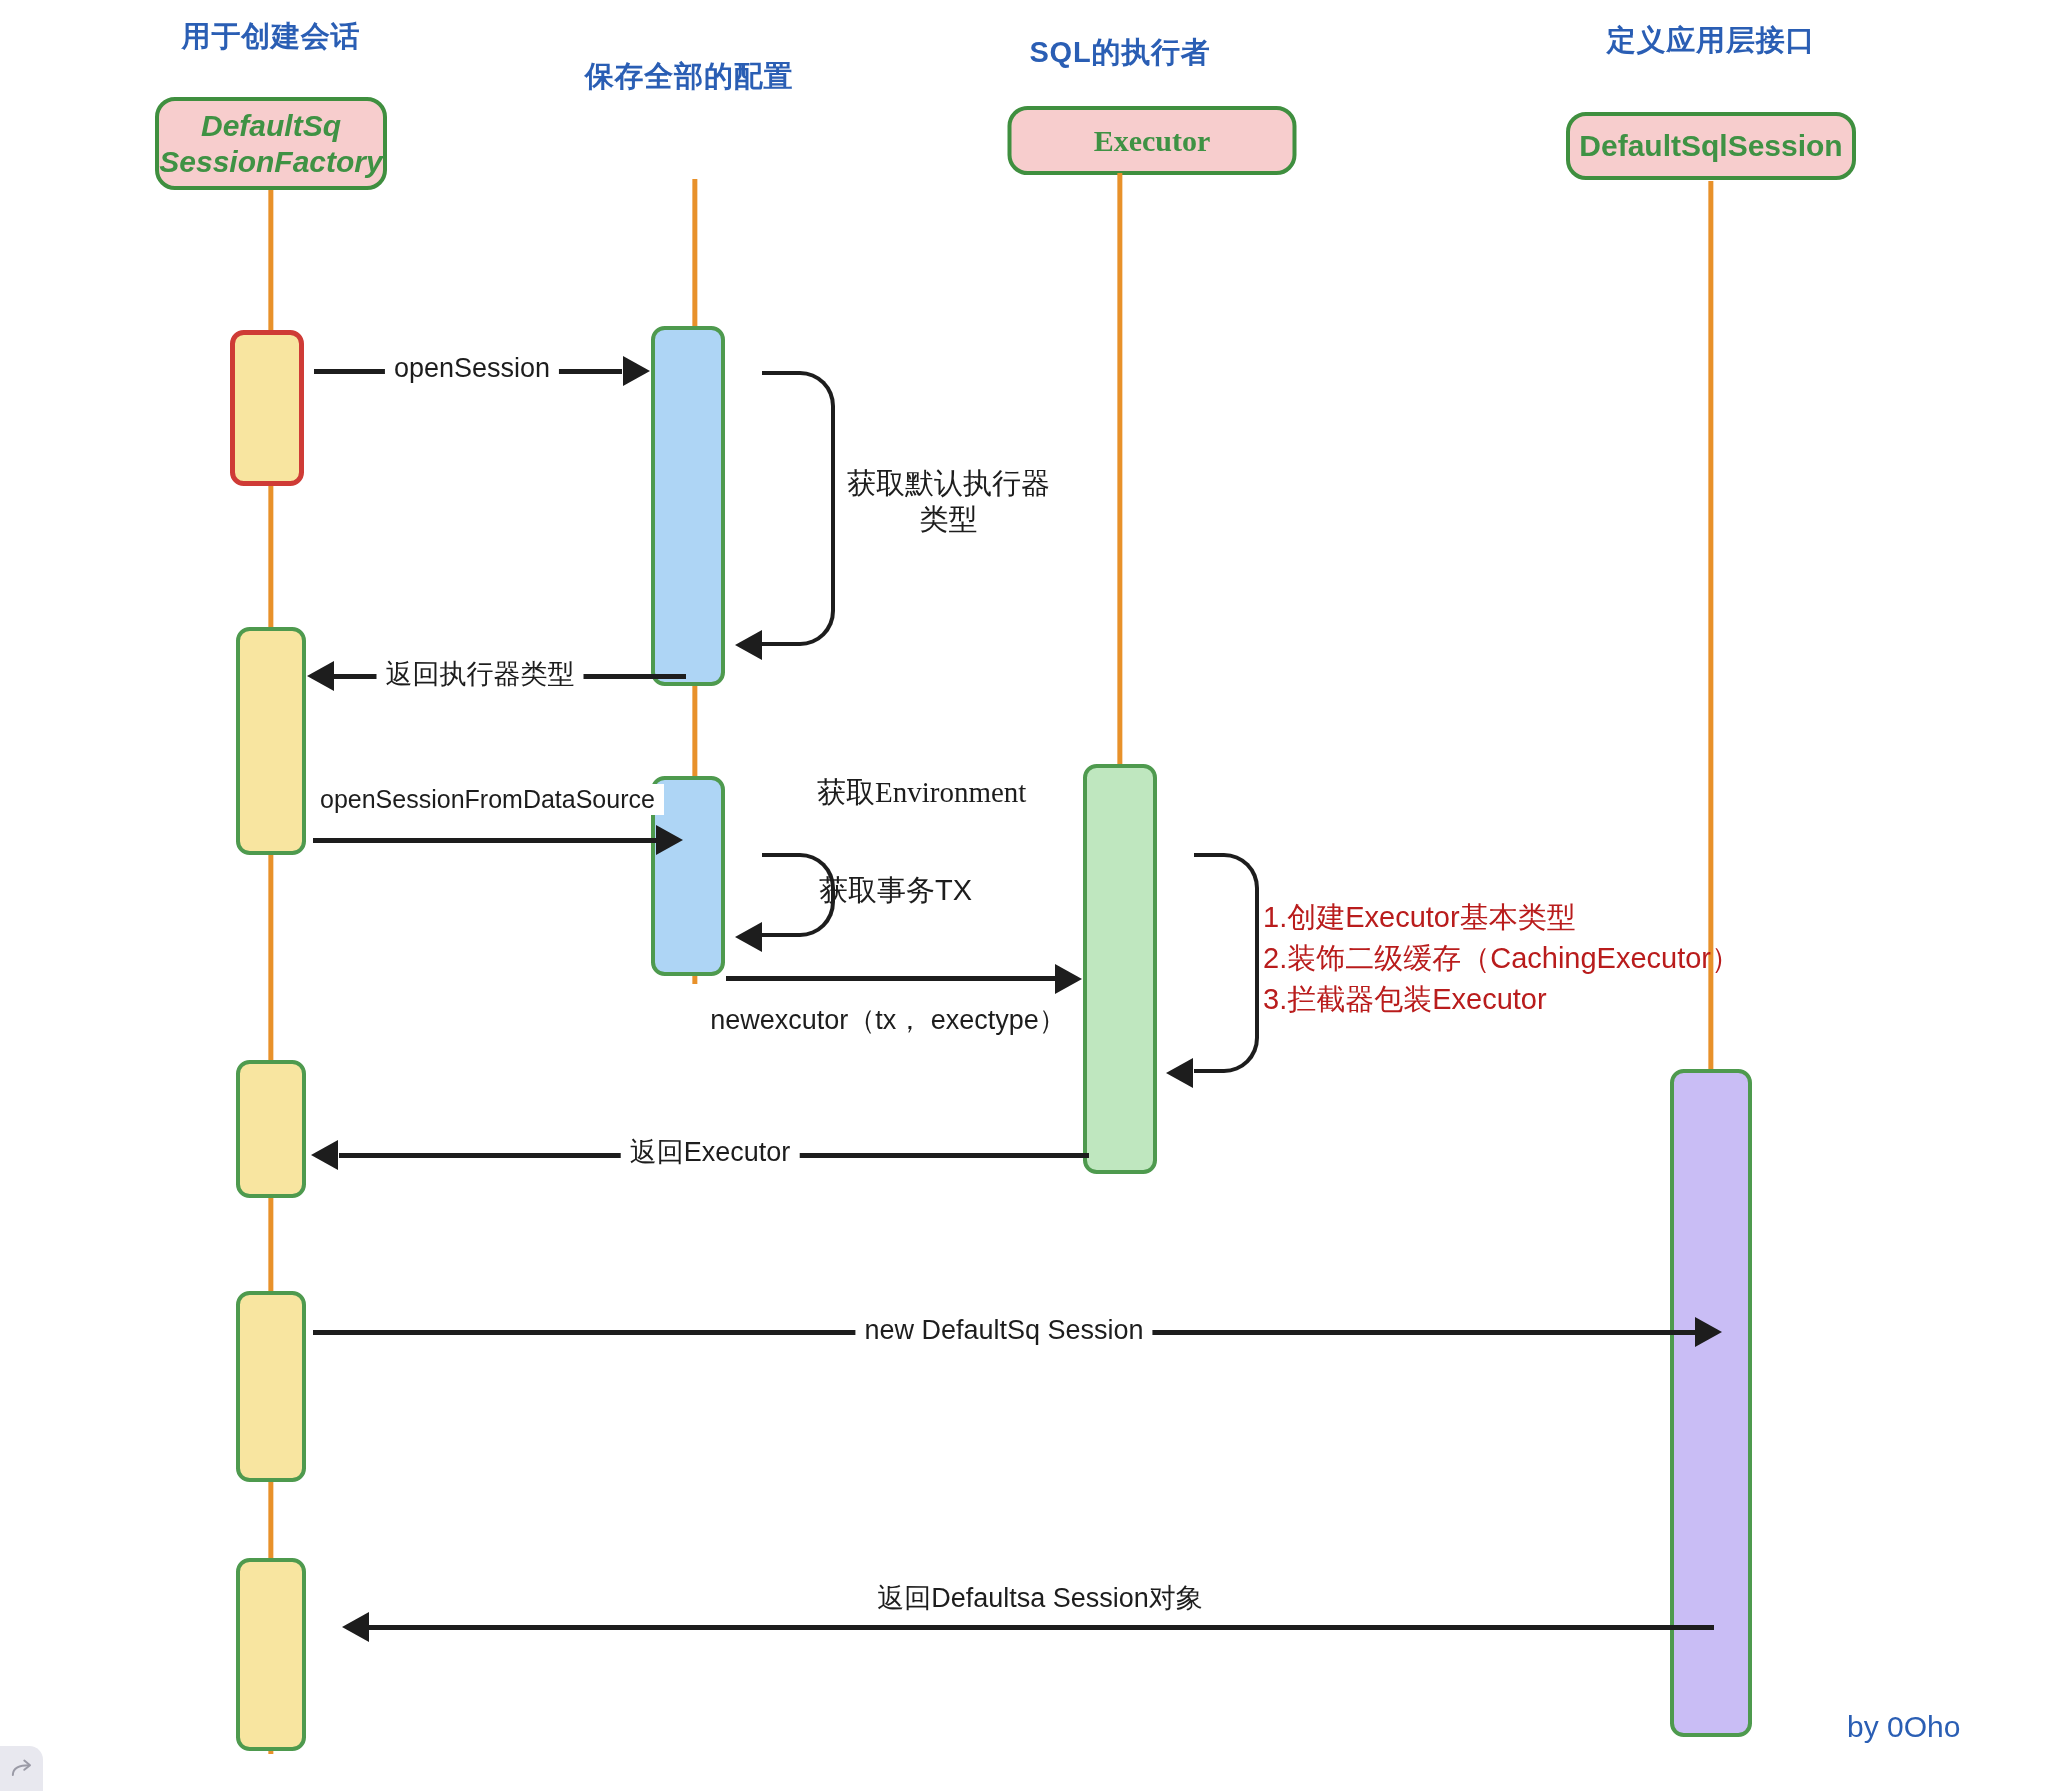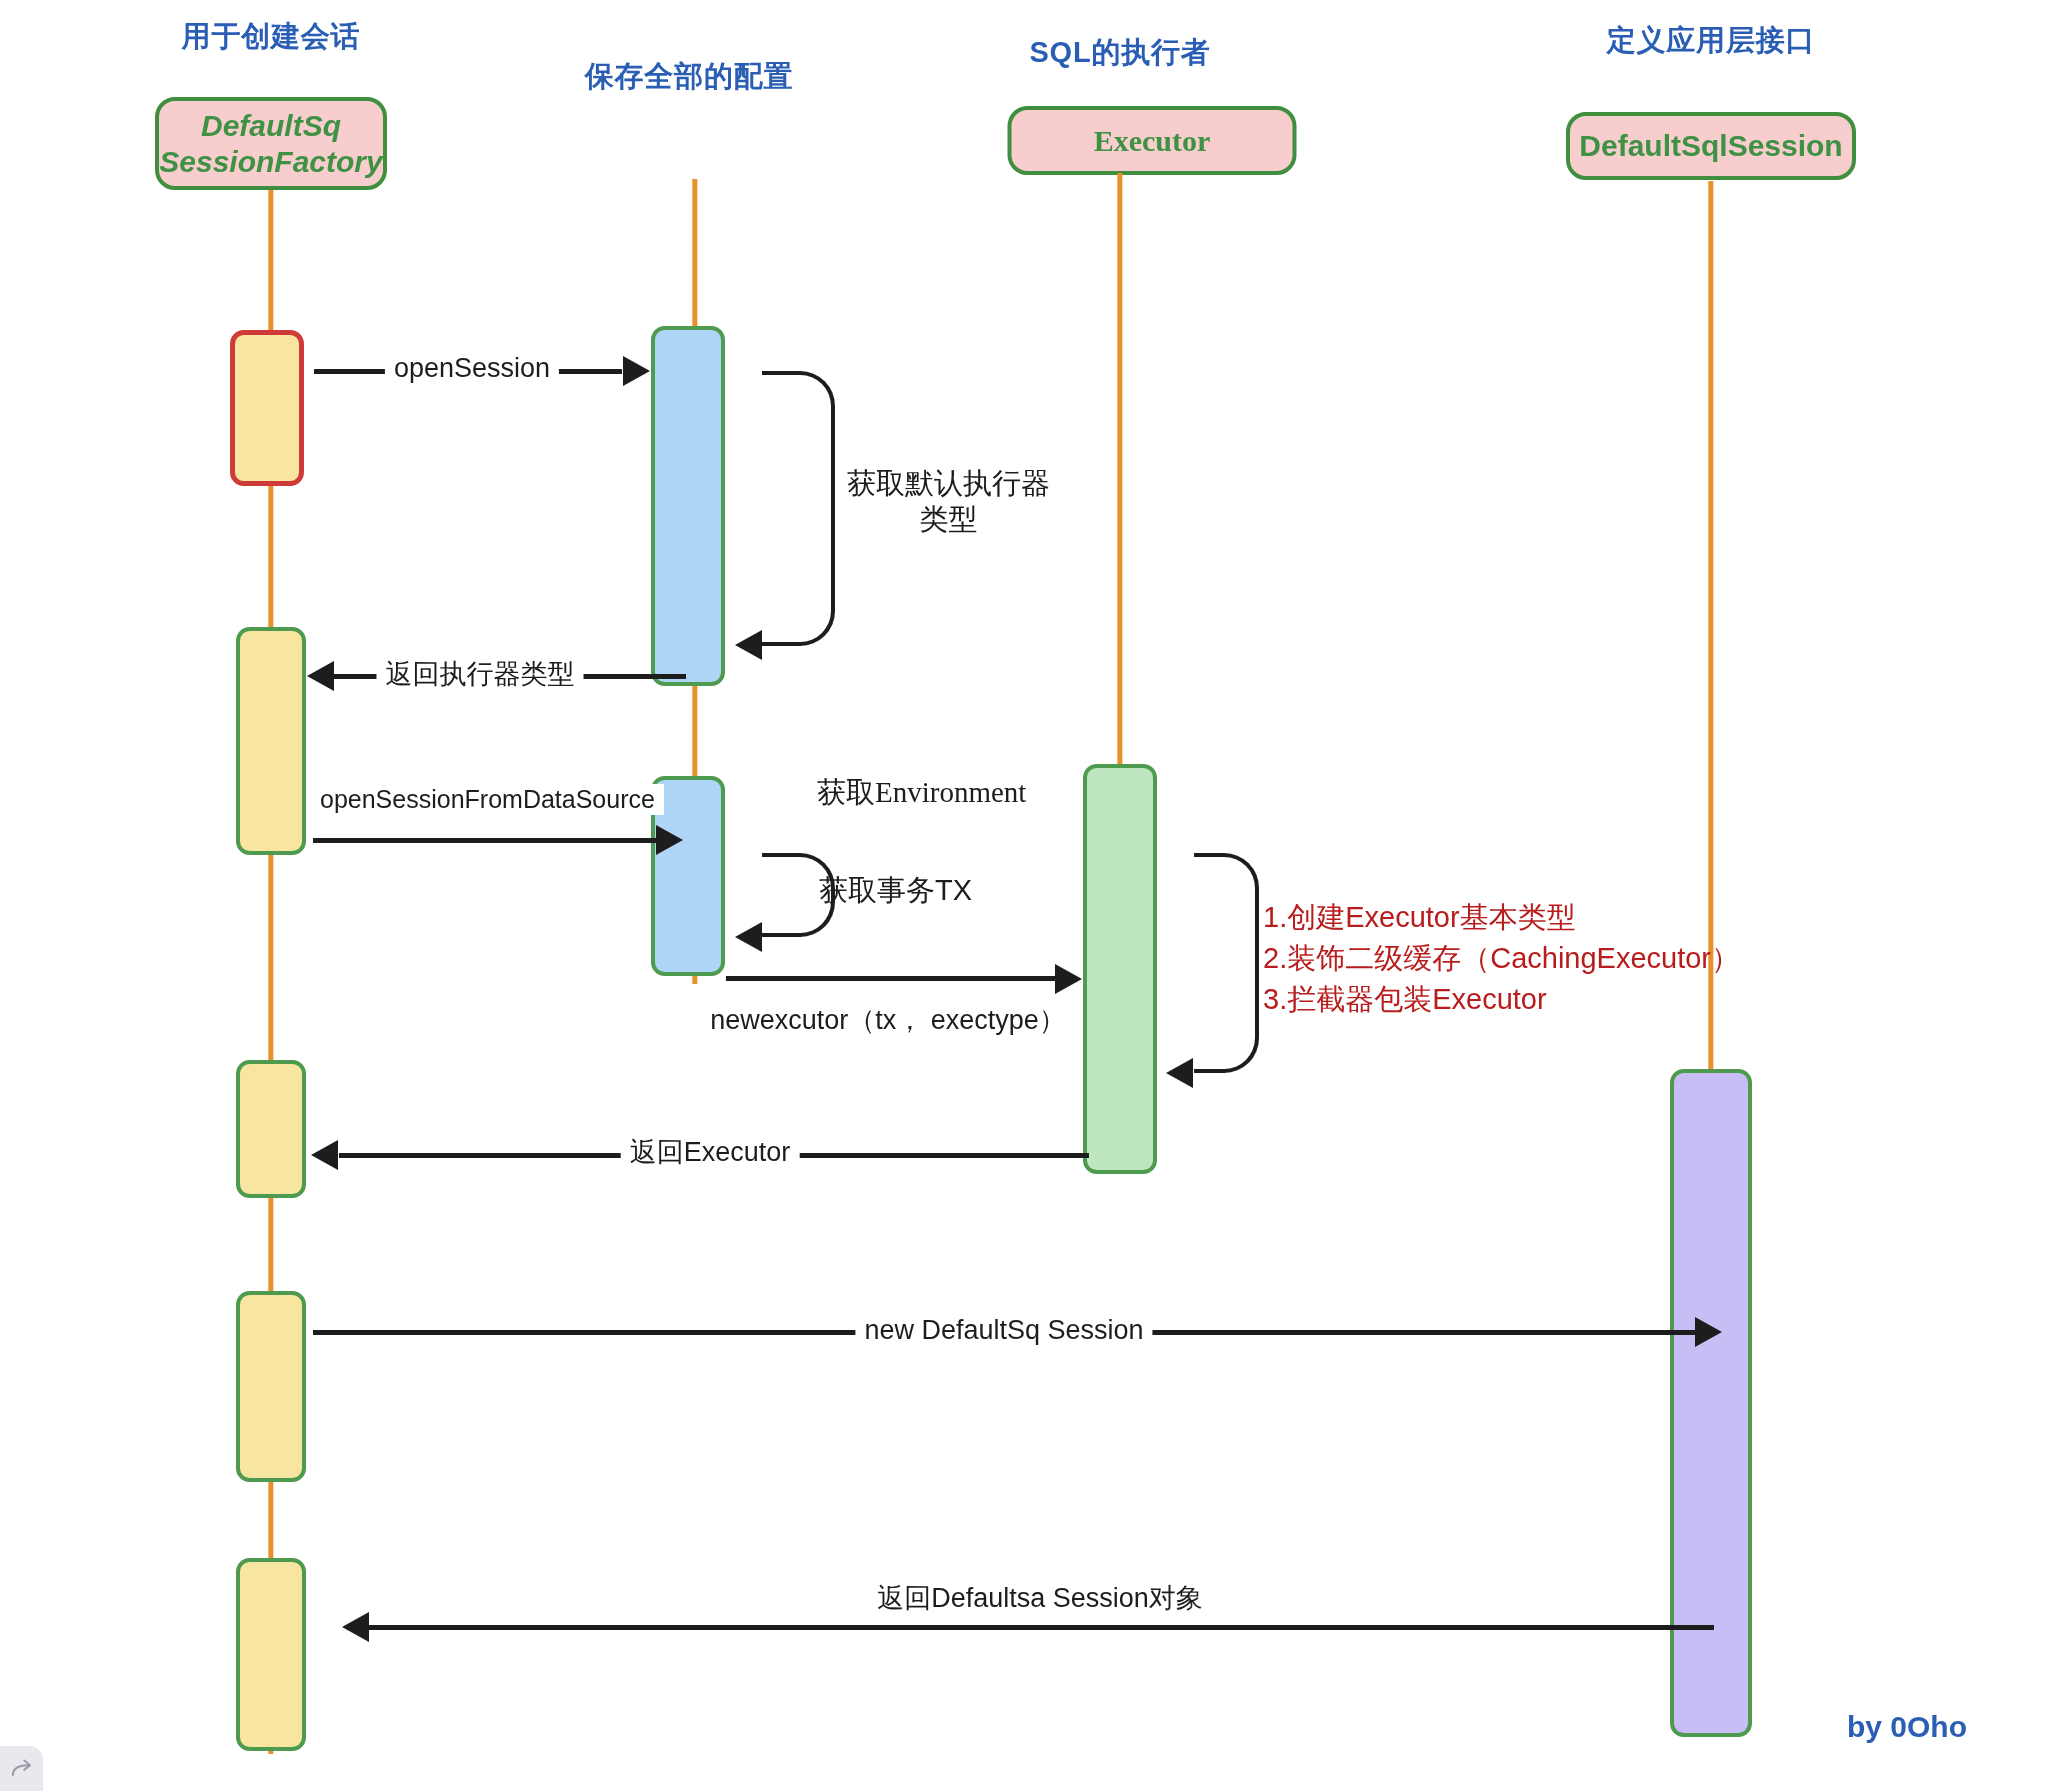--- a/index.html
+++ b/index.html
@@ -119,21 +119,21 @@
     color: #b91c1c;
     font-size: 29px;
     line-height: 1.42;
     white-space: pre-line;
   }
   
   .signature {
     position: absolute;
     color: #2a5eb4;
     font-size: 30px;
-    font-weight: 700;
+    font-weight: 400;
     white-space: nowrap;
   }
   
   .corner-chip {
     position: absolute;
     background: #e8e8ef;
     border-radius: 0 13.7px 0 0;
     display: flex;
     align-items: center;
     justify-content: center;

